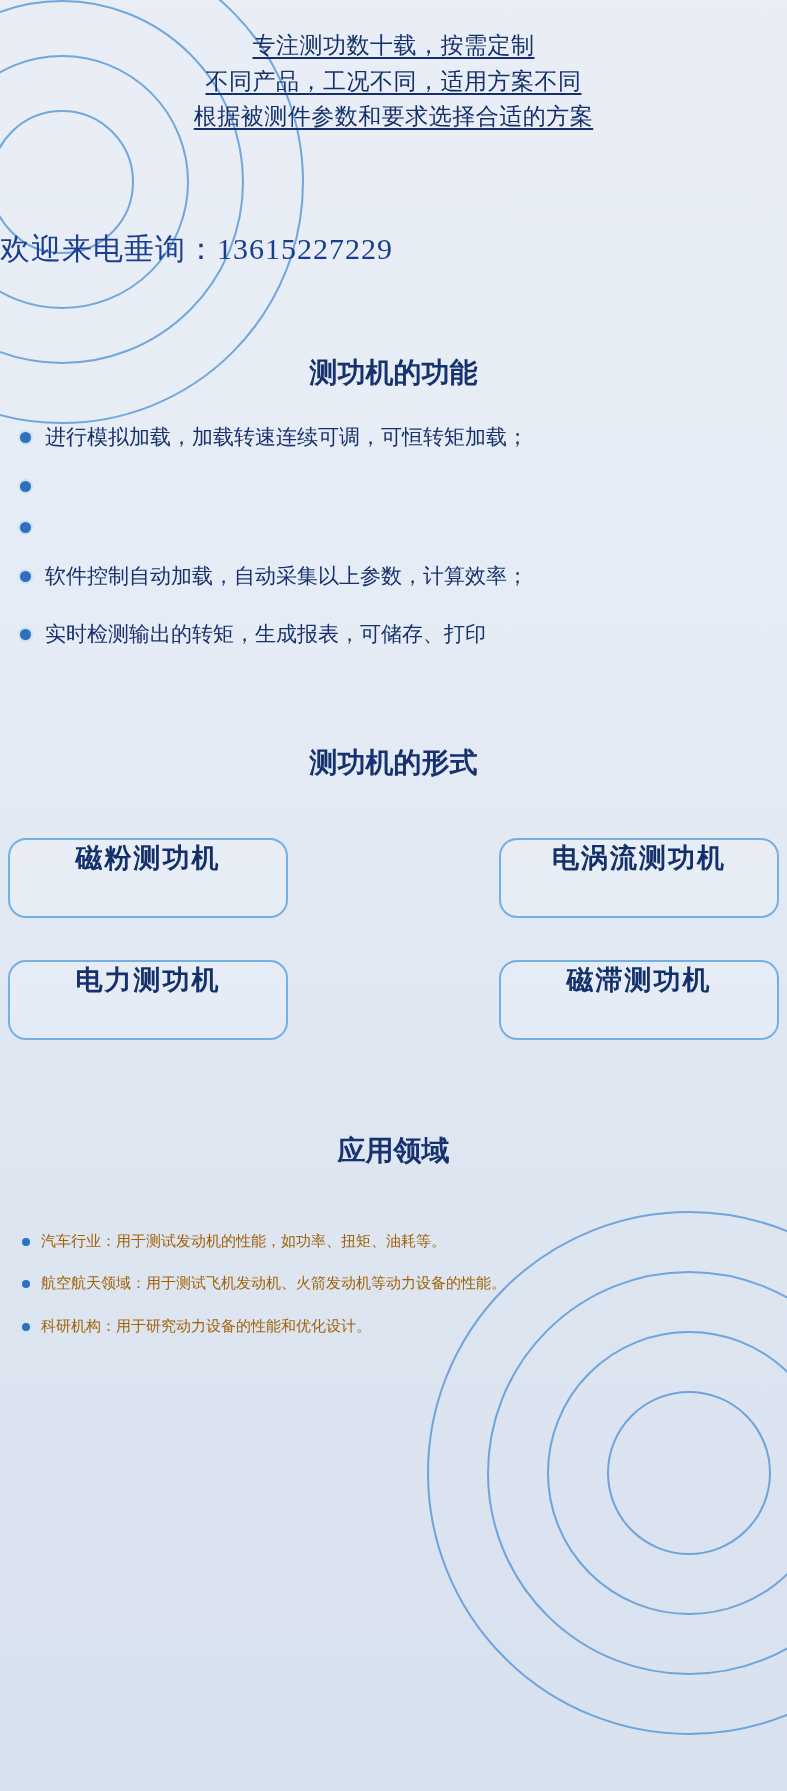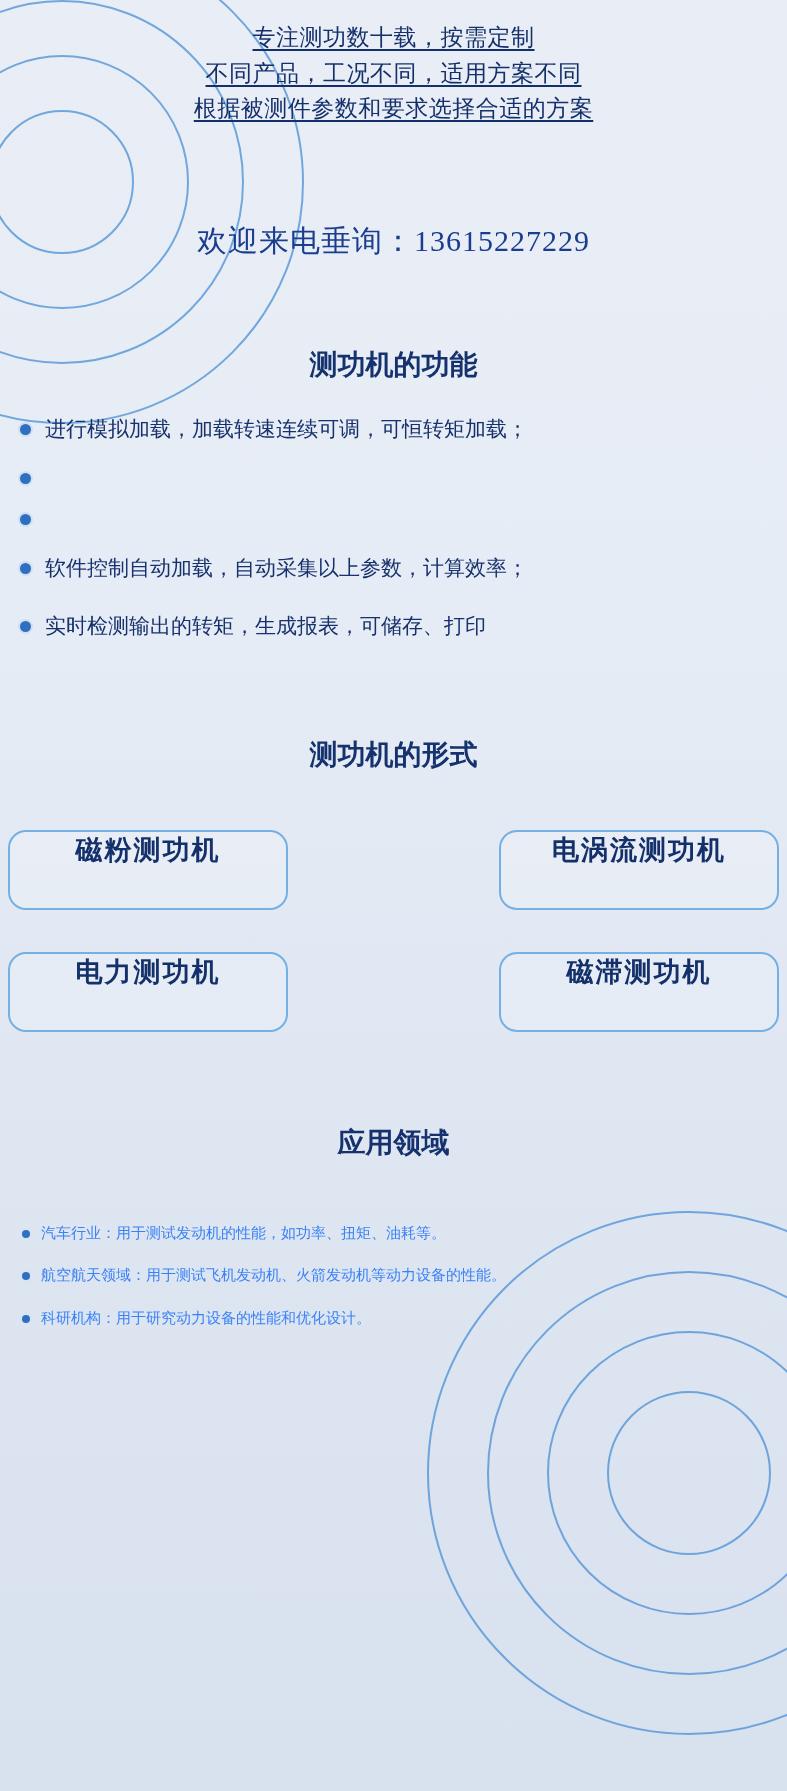--- a/index.html
+++ b/index.html
@@ -42,36 +42,35 @@
   .ring {
     position: absolute;
     border-radius: 50%;
     border: 2px solid #4a8fd4;
     opacity: .75;
   }
 
   
   .header {
     position: relative;
-    padding-top: 20px;
+    padding-top: 28px;
     text-align: center;
     z-index: 3;
   }
   .header .line {
     font-size: 23px;
     letter-spacing: .5px;
     line-height: 1.55;
     text-decoration: underline;
     text-underline-offset: 4px;
     color: #14306b;
     font-weight: 400;
   }
 
   .phone {
-    text-align: center;
     margin-top: 94px;
     font-size: 30px;
     color: #1a3d8f;
     letter-spacing: 1px;
     z-index: 3;
     position: relative;
   }
 
   .section-title {
     text-align: center;
@@ -139,21 +138,21 @@
     margin: 62px 0 0 0;
     padding: 0 22px;
     list-style: none;
     position: relative;
     z-index: 3;
   }
   .apps li {
     display: flex;
     align-items: center;
     font-size: 15px;
-    color: #3b82f6;
+    color: #a16207;
     margin-bottom: 23px;
     line-height: 1.3;
   }
   .apps .dot {
     width: 8px;
     height: 8px;
     margin-right: 11px;
     box-shadow: 0 0 0 2px #d6e4f4;
   }
 </style>

